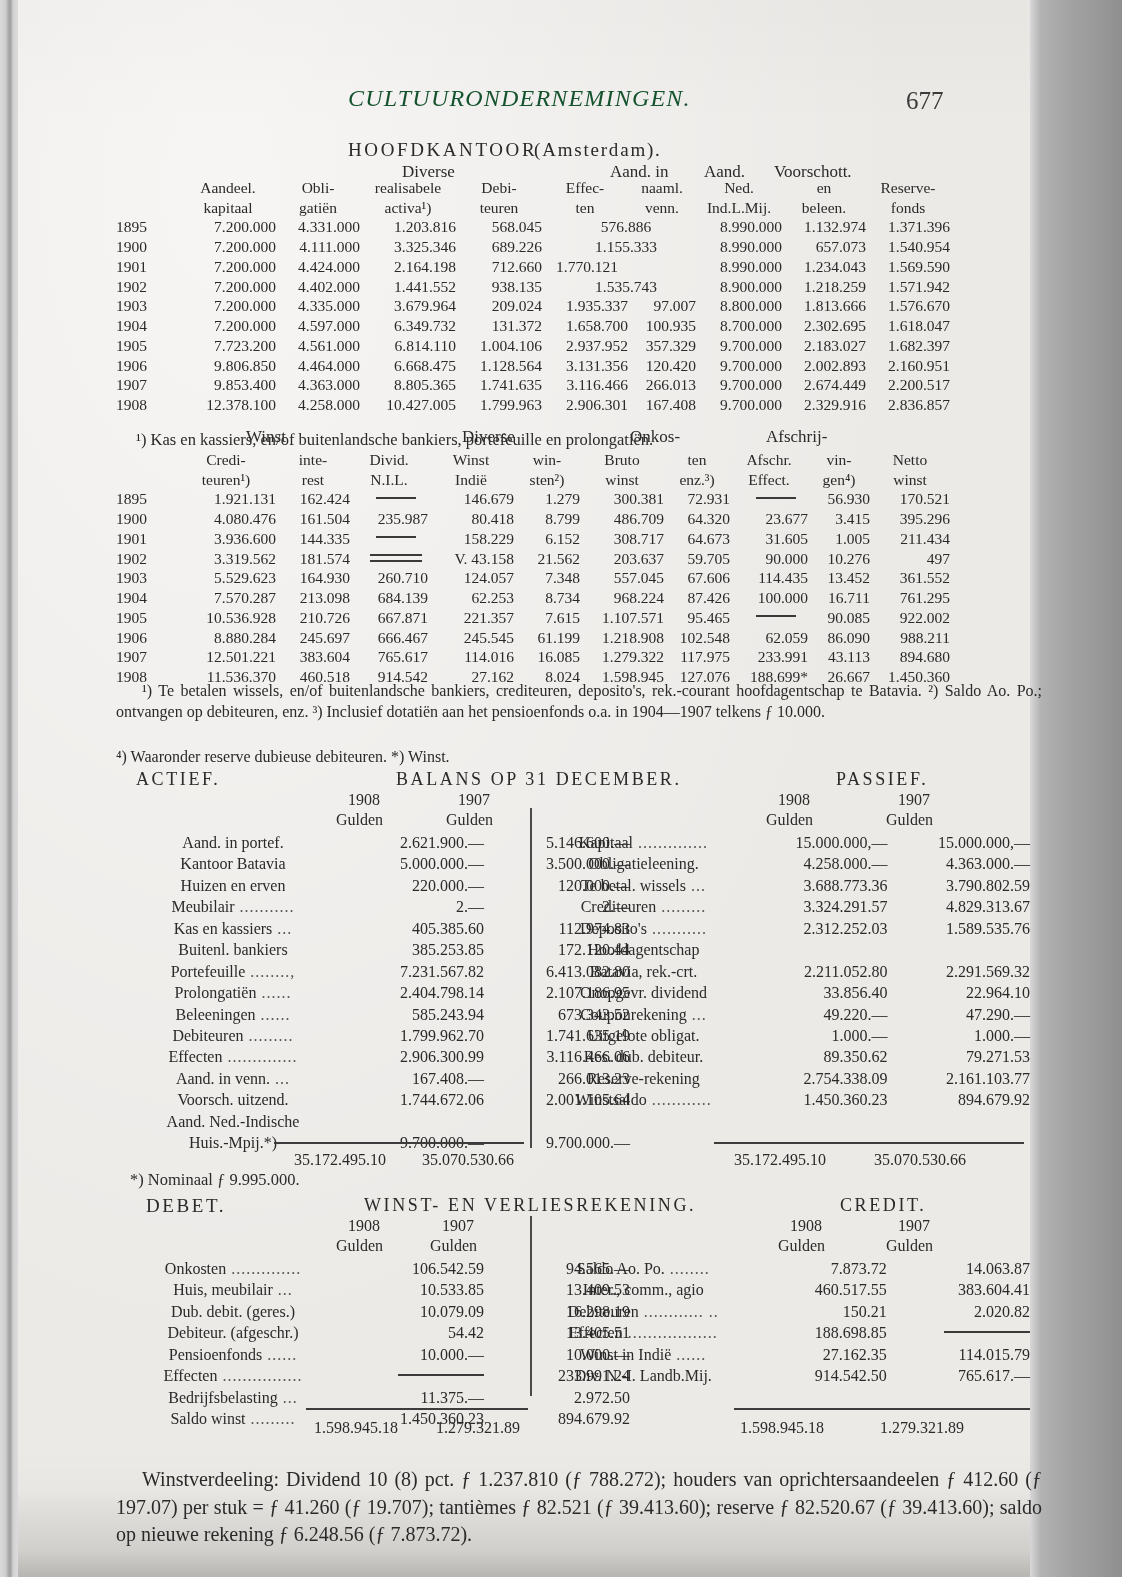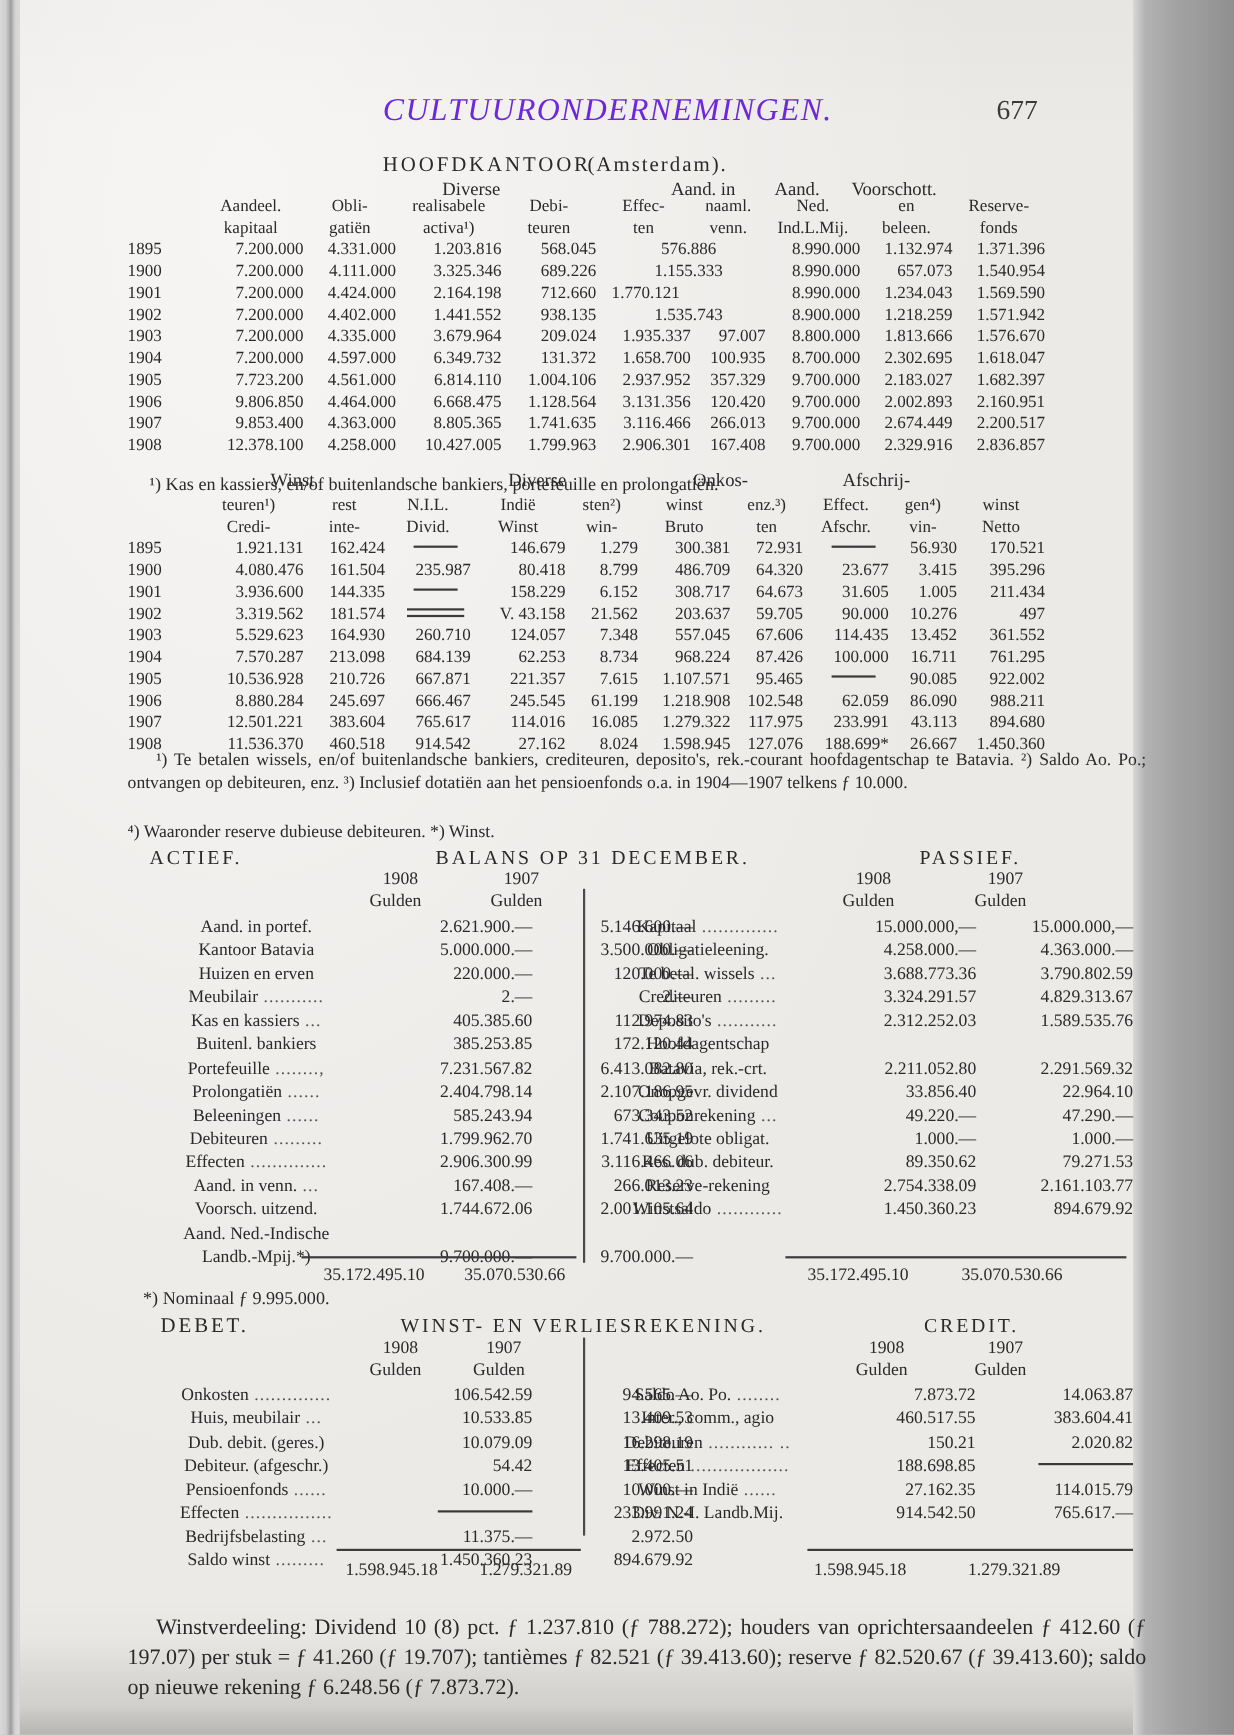--- a/index.html
+++ b/index.html
@@ -27,21 +27,21 @@
 
   
   #content{position:absolute;left:18px;top:0;right:92px;bottom:0;
     color:#2a2a2a;
     font-size:15.5px;
     line-height:1.0;
     -webkit-font-smoothing:antialiased;
   }
   .abs{position:absolute;white-space:nowrap;}
 
-  .runhead{font-family:"Liberation Serif",serif;font-style:italic;font-size:29px;letter-spacing:1.2px;color:#6d28d9;}
+  .runhead{font-family:"Liberation Serif",serif;font-style:italic;font-size:24px;letter-spacing:1.2px;color:#14532d;}
   .pageno{font-size:25px;color:#3a3a3a;}
 
   .sect{font-size:19px;letter-spacing:0.6px;}
   .spaced{letter-spacing:2.6px;}
 
   table{border-collapse:collapse;}
   td,th{padding:0;font-weight:normal;}
 
   
   .t1{position:absolute;left:98px;top:180px;font-size:15.5px;}
@@ -265,44 +265,44 @@
 
   <div class="abs" style="left:228px;top:428px;font-size:17px;">Winst</div>
   <div class="abs" style="left:444px;top:428px;font-size:17px;">Diverse</div>
   <div class="abs" style="left:612px;top:428px;font-size:17px;">Onkos-</div>
   <div class="abs" style="left:748px;top:428px;font-size:17px;">Afschrij-</div>
 
   <table class="t2" style="top:452px;">
     <thead>
       <tr>
         <th class="yr"></th>
+        <th class="hd c1">Credi-</th>
+        <th class="hd c2">inte-</th>
+        <th class="hd c3">Divid.</th>
+        <th class="hd c4">Winst</th>
+        <th class="hd c5">win-</th>
+        <th class="hd c6">Bruto</th>
+        <th class="hd c7">ten</th>
+        <th class="hd c8">Afschr.</th>
+        <th class="hd c9">vin-</th>
+        <th class="hd c10">Netto</th>
+      </tr>
+      <tr>
+        <th class="yr"></th>
         <th class="hd">teuren¹)</th>
         <th class="hd">rest</th>
         <th class="hd">N.I.L.</th>
         <th class="hd">Indië</th>
         <th class="hd">sten²)</th>
         <th class="hd">winst</th>
         <th class="hd">enz.³)</th>
         <th class="hd">Effect.</th>
         <th class="hd">gen⁴)</th>
         <th class="hd">winst</th>
       </tr>
-      <tr>
-        <th class="yr"></th>
-        <th class="hd c1">Credi-</th>
-        <th class="hd c2">inte-</th>
-        <th class="hd c3">Divid.</th>
-        <th class="hd c4">Winst</th>
-        <th class="hd c5">win-</th>
-        <th class="hd c6">Bruto</th>
-        <th class="hd c7">ten</th>
-        <th class="hd c8">Afschr.</th>
-        <th class="hd c9">vin-</th>
-        <th class="hd c10">Netto</th>
-      </tr>
     </thead>
     <tbody id="t2body">
         <tr>
           <td class="yr">1895</td>
           <td class="num">1.921.131</td>
           <td class="num">162.424</td>
           <td class="num" style="text-align: center;"><span class="dash"></span></td>
           <td class="num">146.679</td>
           <td class="num">1.279</td>
           <td class="num">300.381</td>
@@ -516,21 +516,21 @@
           <td class="lbl">Voorsch. uitzend.</td>
           <td class="v">1.744.672.06</td>
           <td class="v">2.001.105.64</td>
         </tr>
         <tr>
           <td class="lbl">Aand. Ned.-Indische</td>
           <td class="v"></td>
           <td class="v"></td>
         </tr>
         <tr>
-          <td class="lbl">   Landb.-Mpij.*)</td>
+          <td class="lbl">   Huis.-Mpij.*)</td>
           <td class="v">9.700.000.—</td>
           <td class="v">9.700.000.—</td>
         </tr>
       </tbody>
     </table>
   <table class="bt" style="left:524px;top:832px;">
       <tbody id="passiefbody">
         <tr>
           <td class="lbl">Kapitaal<span class="dots"> ..............</span></td>
           <td class="v">15.000.000,—</td>

